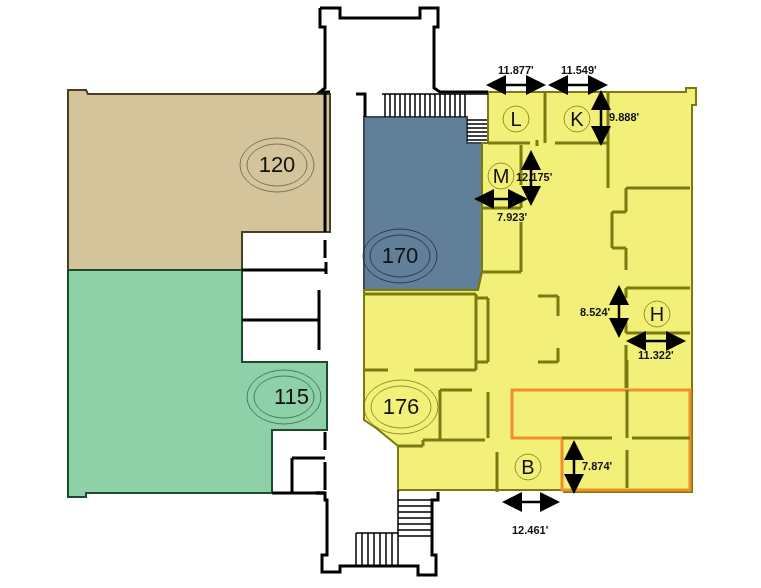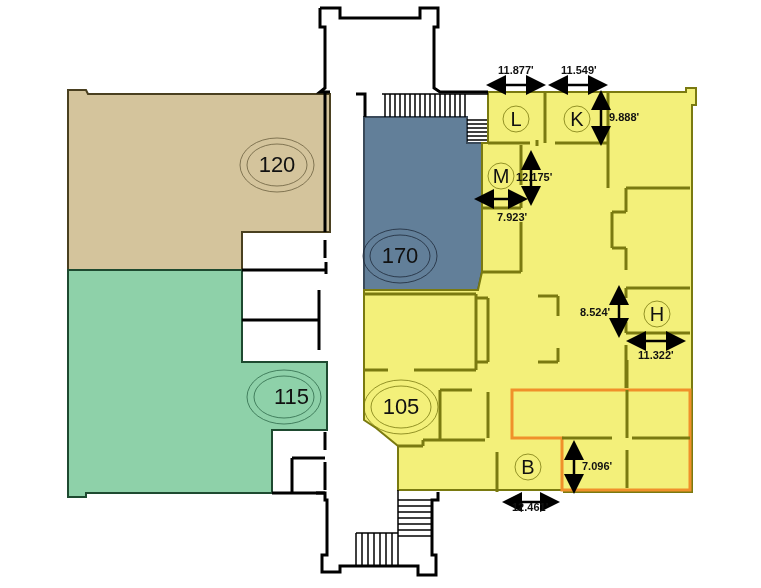--- a/index.html
+++ b/index.html
@@ -184,29 +184,29 @@
     <line x1="619" y1="295" x2="619" y2="328" marker-start="url(#ah)" marker-end="url(#ah)"></line>
     <line x1="636" y1="341" x2="676" y2="341" marker-start="url(#ah)" marker-end="url(#ah)"></line>
     <line x1="574" y1="450" x2="574" y2="484" marker-start="url(#ah)" marker-end="url(#ah)"></line>
     <line x1="512" y1="502" x2="550" y2="502" marker-start="url(#ah)" marker-end="url(#ah)"></line>
   </g>
 </svg>
 
 <div class="suite-num" style="left:252px;top:152px;width:50px;">120</div>
 <div class="suite-num" style="left:259px;top:384px;width:50px;text-align:right;">115</div>
 <div class="suite-num" style="left:375px;top:243px;width:50px;">170</div>
-<div class="suite-num" style="left:376px;top:394px;width:50px;">105</div>
+<div class="suite-num" style="left:376px;top:394px;width:50px;">176</div>
 
 <div class="room-letter" style="left:499px;top:102px;">L</div>
 <div class="room-letter" style="left:560px;top:102px;">K</div>
 <div class="room-letter" style="left:484px;top:159px;">M</div>
 <div class="room-letter" style="left:640px;top:297px;">H</div>
 <div class="room-letter" style="left:511px;top:450px;">B</div>
 
 <div class="lbl" style="left:498px;top:64px;">11.877'</div>
 <div class="lbl" style="left:561px;top:64px;">11.549'</div>
 <div class="lbl" style="left:609px;top:111px;">9.888'</div>
 <div class="lbl" style="left:516px;top:171px;">12.175'</div>
 <div class="lbl" style="left:484px;top:211px;padding-left:13px;">7.923'</div>
 <div class="lbl" style="left:580px;top:306px;">8.524'</div>
 <div class="lbl" style="left:638px;top:349px;">11.322'</div>
-<div class="lbl" style="left:582px;top:460px;">7.096'</div>
-<div class="lbl" style="left:512px;top:501px;">12.461'</div>
+<div class="lbl" style="left:582px;top:460px;">7.874'</div>
+<div class="lbl" style="left:512px;top:524px;">12.461'</div>
 
 </body></html>

